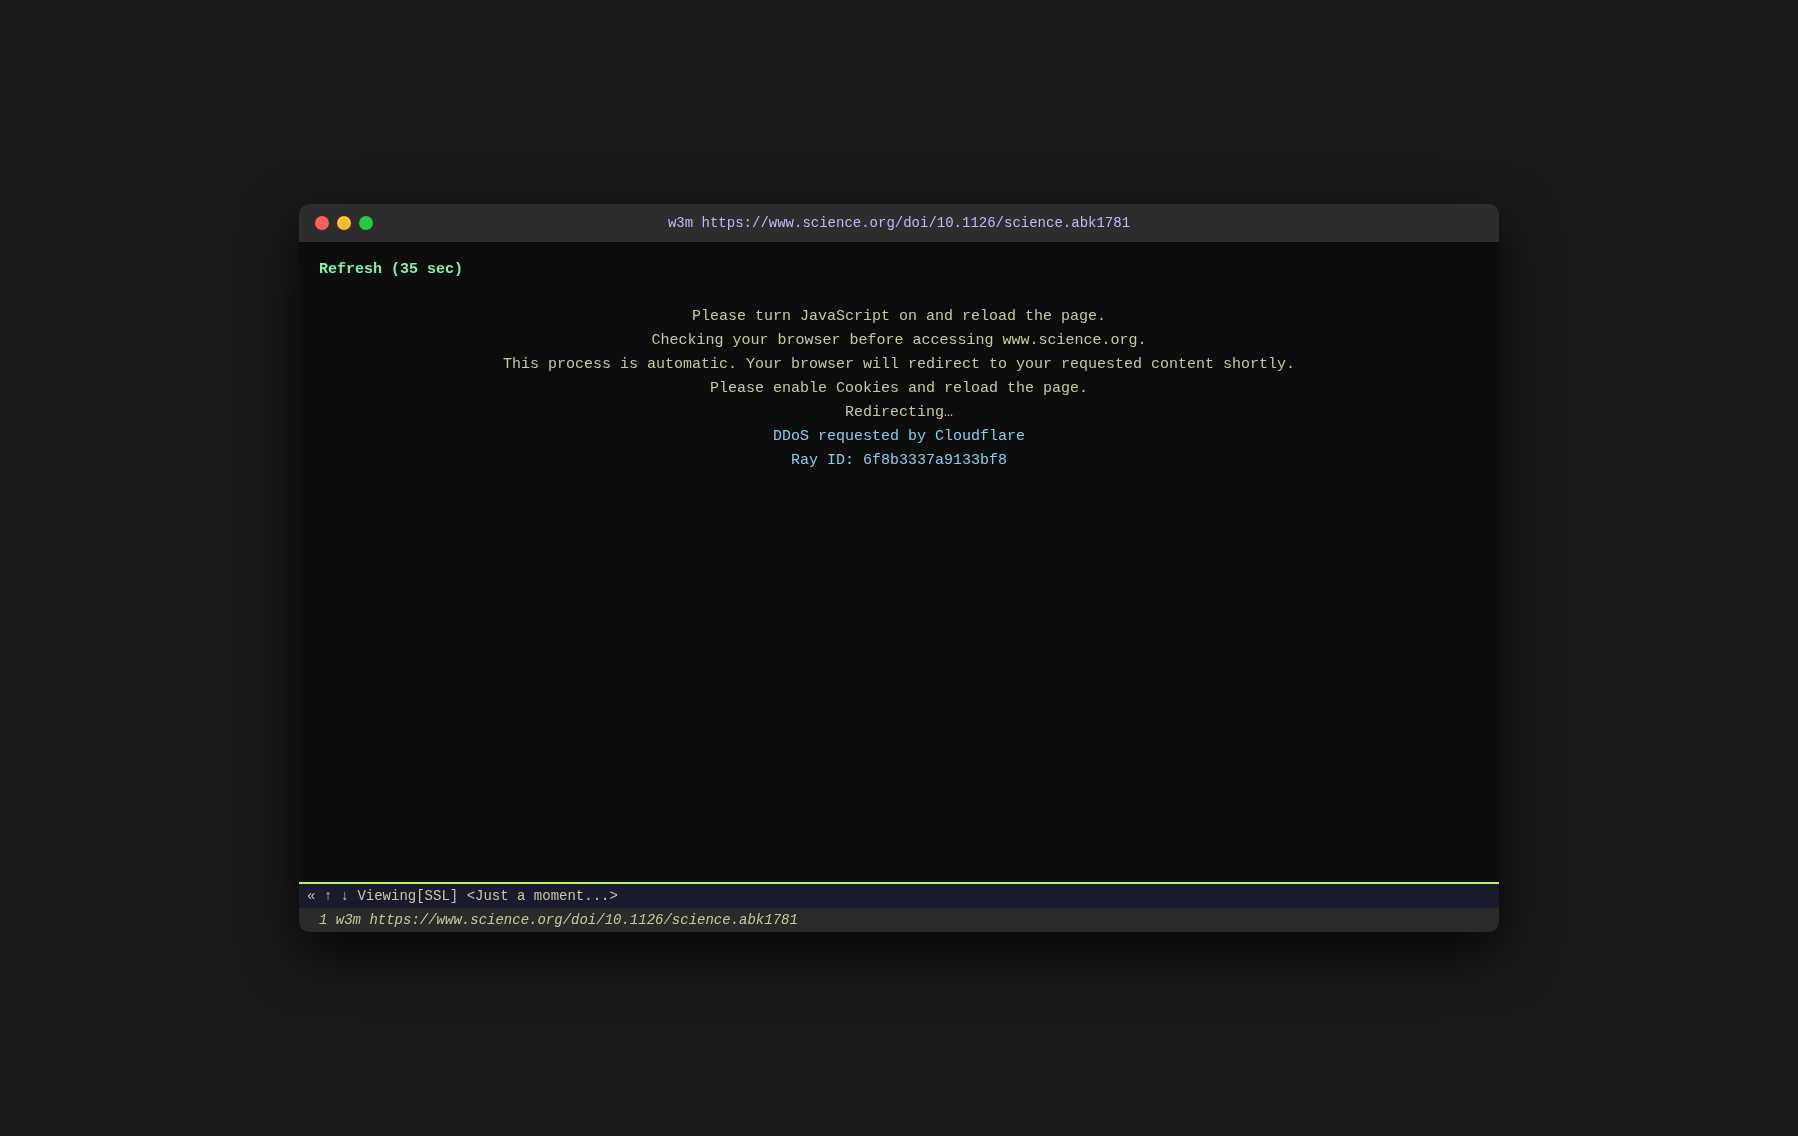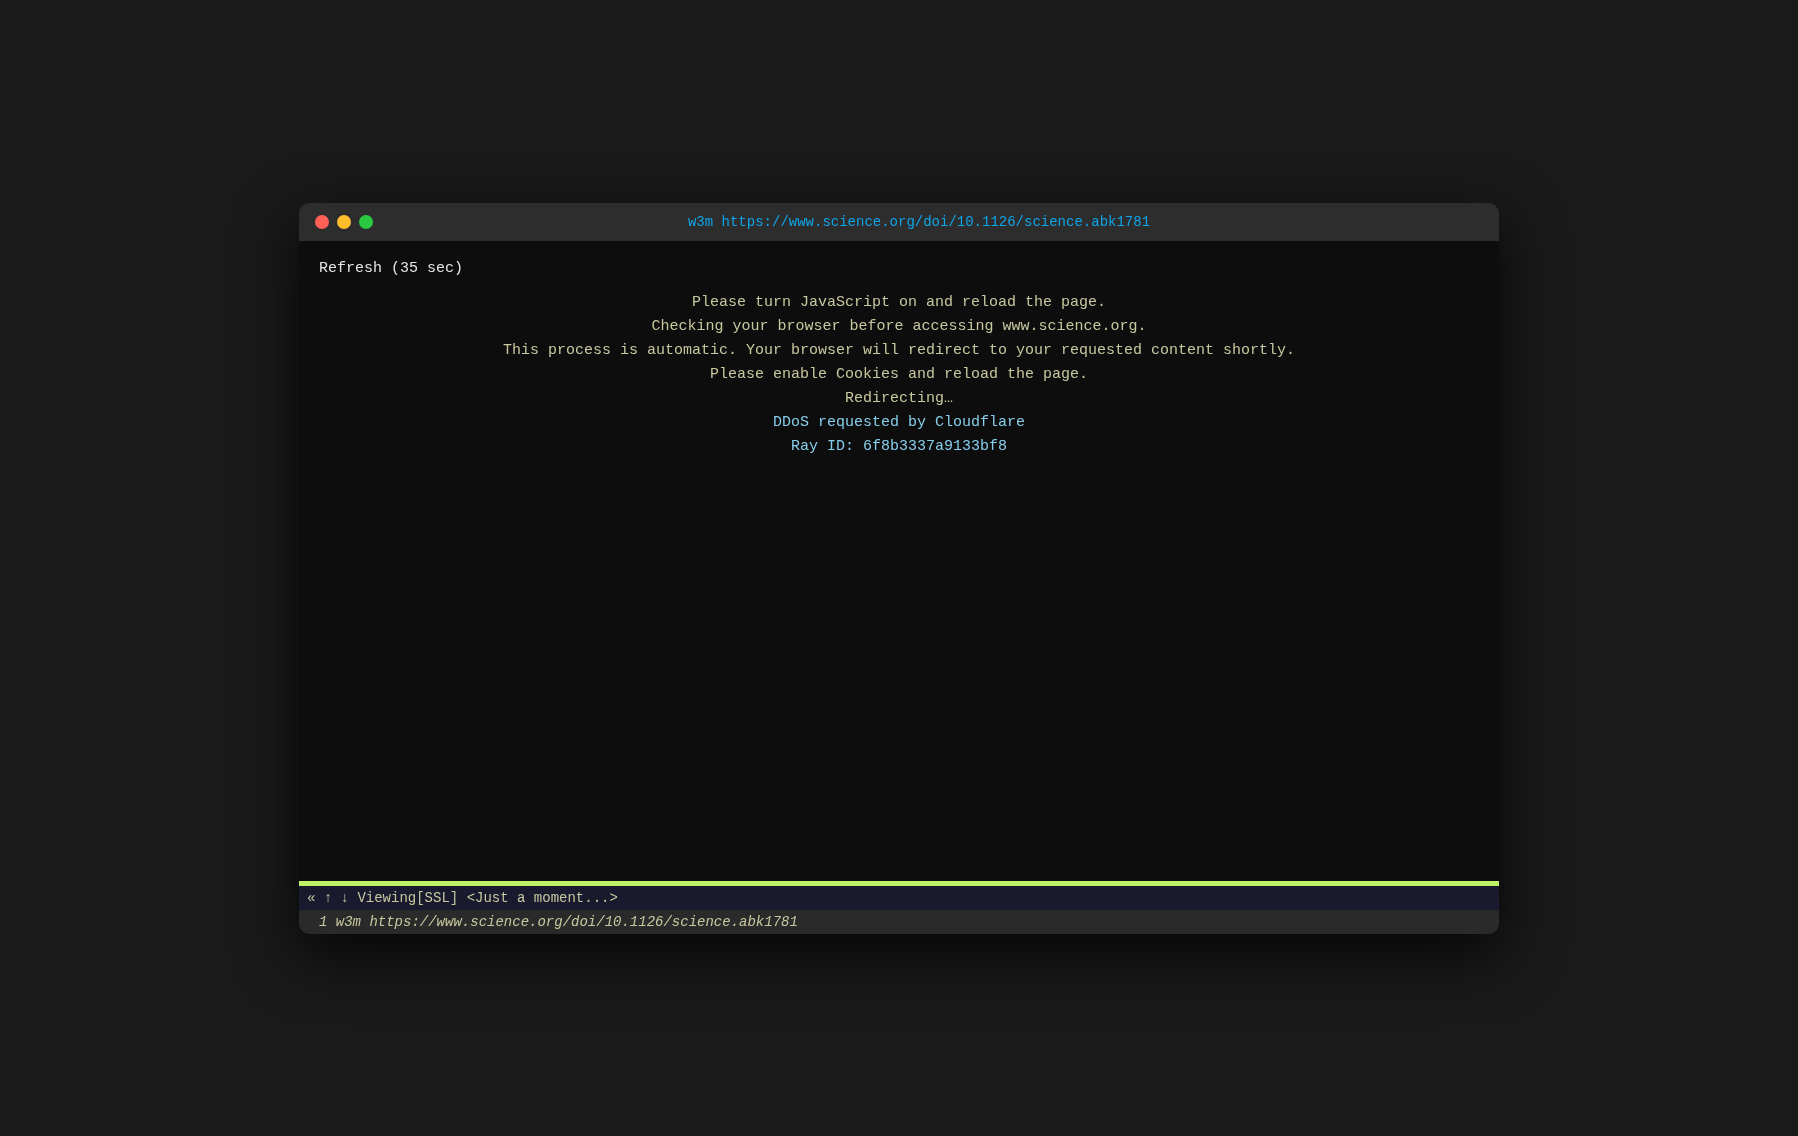--- a/index.html
+++ b/index.html
@@ -54,40 +54,40 @@
     }
 
     .traffic-light.maximize {
       background-color: #28c941;
     }
 
     .window-title {
       position: absolute;
       left: 50%;
       transform: translateX(-50%);
-      color: #0ea5e9;
+      color: #c4b5fd;
       font-size: 14px;
       font-family: 'Courier New', Courier, monospace;
       white-space: nowrap;
-      margin-left: 20px;
     }
 
     .terminal-content {
       background-color: #0d0d0d;
       padding: 16px 20px;
       min-height: 640px;
       color: #c8c8a0;
       font-family: 'Courier New', Courier, monospace;
       font-size: 15px;
       line-height: 1.6;
     }
 
     .refresh-line {
-      color: #e5e5e5;
-      margin-bottom: 10px;
+      color: #86efac;
+      margin-bottom: 23px;
+      font-weight: bold;
     }
 
     .content-block {
       text-align: center;
       padding: 0 40px;
     }
 
     .content-line {
       margin: 0 0;
       color: #c8c8a0;
@@ -96,21 +96,21 @@
     .content-line.link-color {
       color: #87ceeb;
     }
 
     .status-bar-top {
       background-color: #1a1a2e;
       padding: 4px 8px;
       color: #c8c8a0;
       font-family: 'Courier New', Courier, monospace;
       font-size: 14px;
-      border-top: 5px solid #bef264;
+      border-top: 2px solid #bef264;
     }
 
     .status-bar-bottom {
       background-color: #2a2a2a;
       padding: 4px 20px;
       color: #c8c8a0;
       font-family: 'Courier New', Courier, monospace;
       font-size: 14px;
       font-style: italic;
     }

